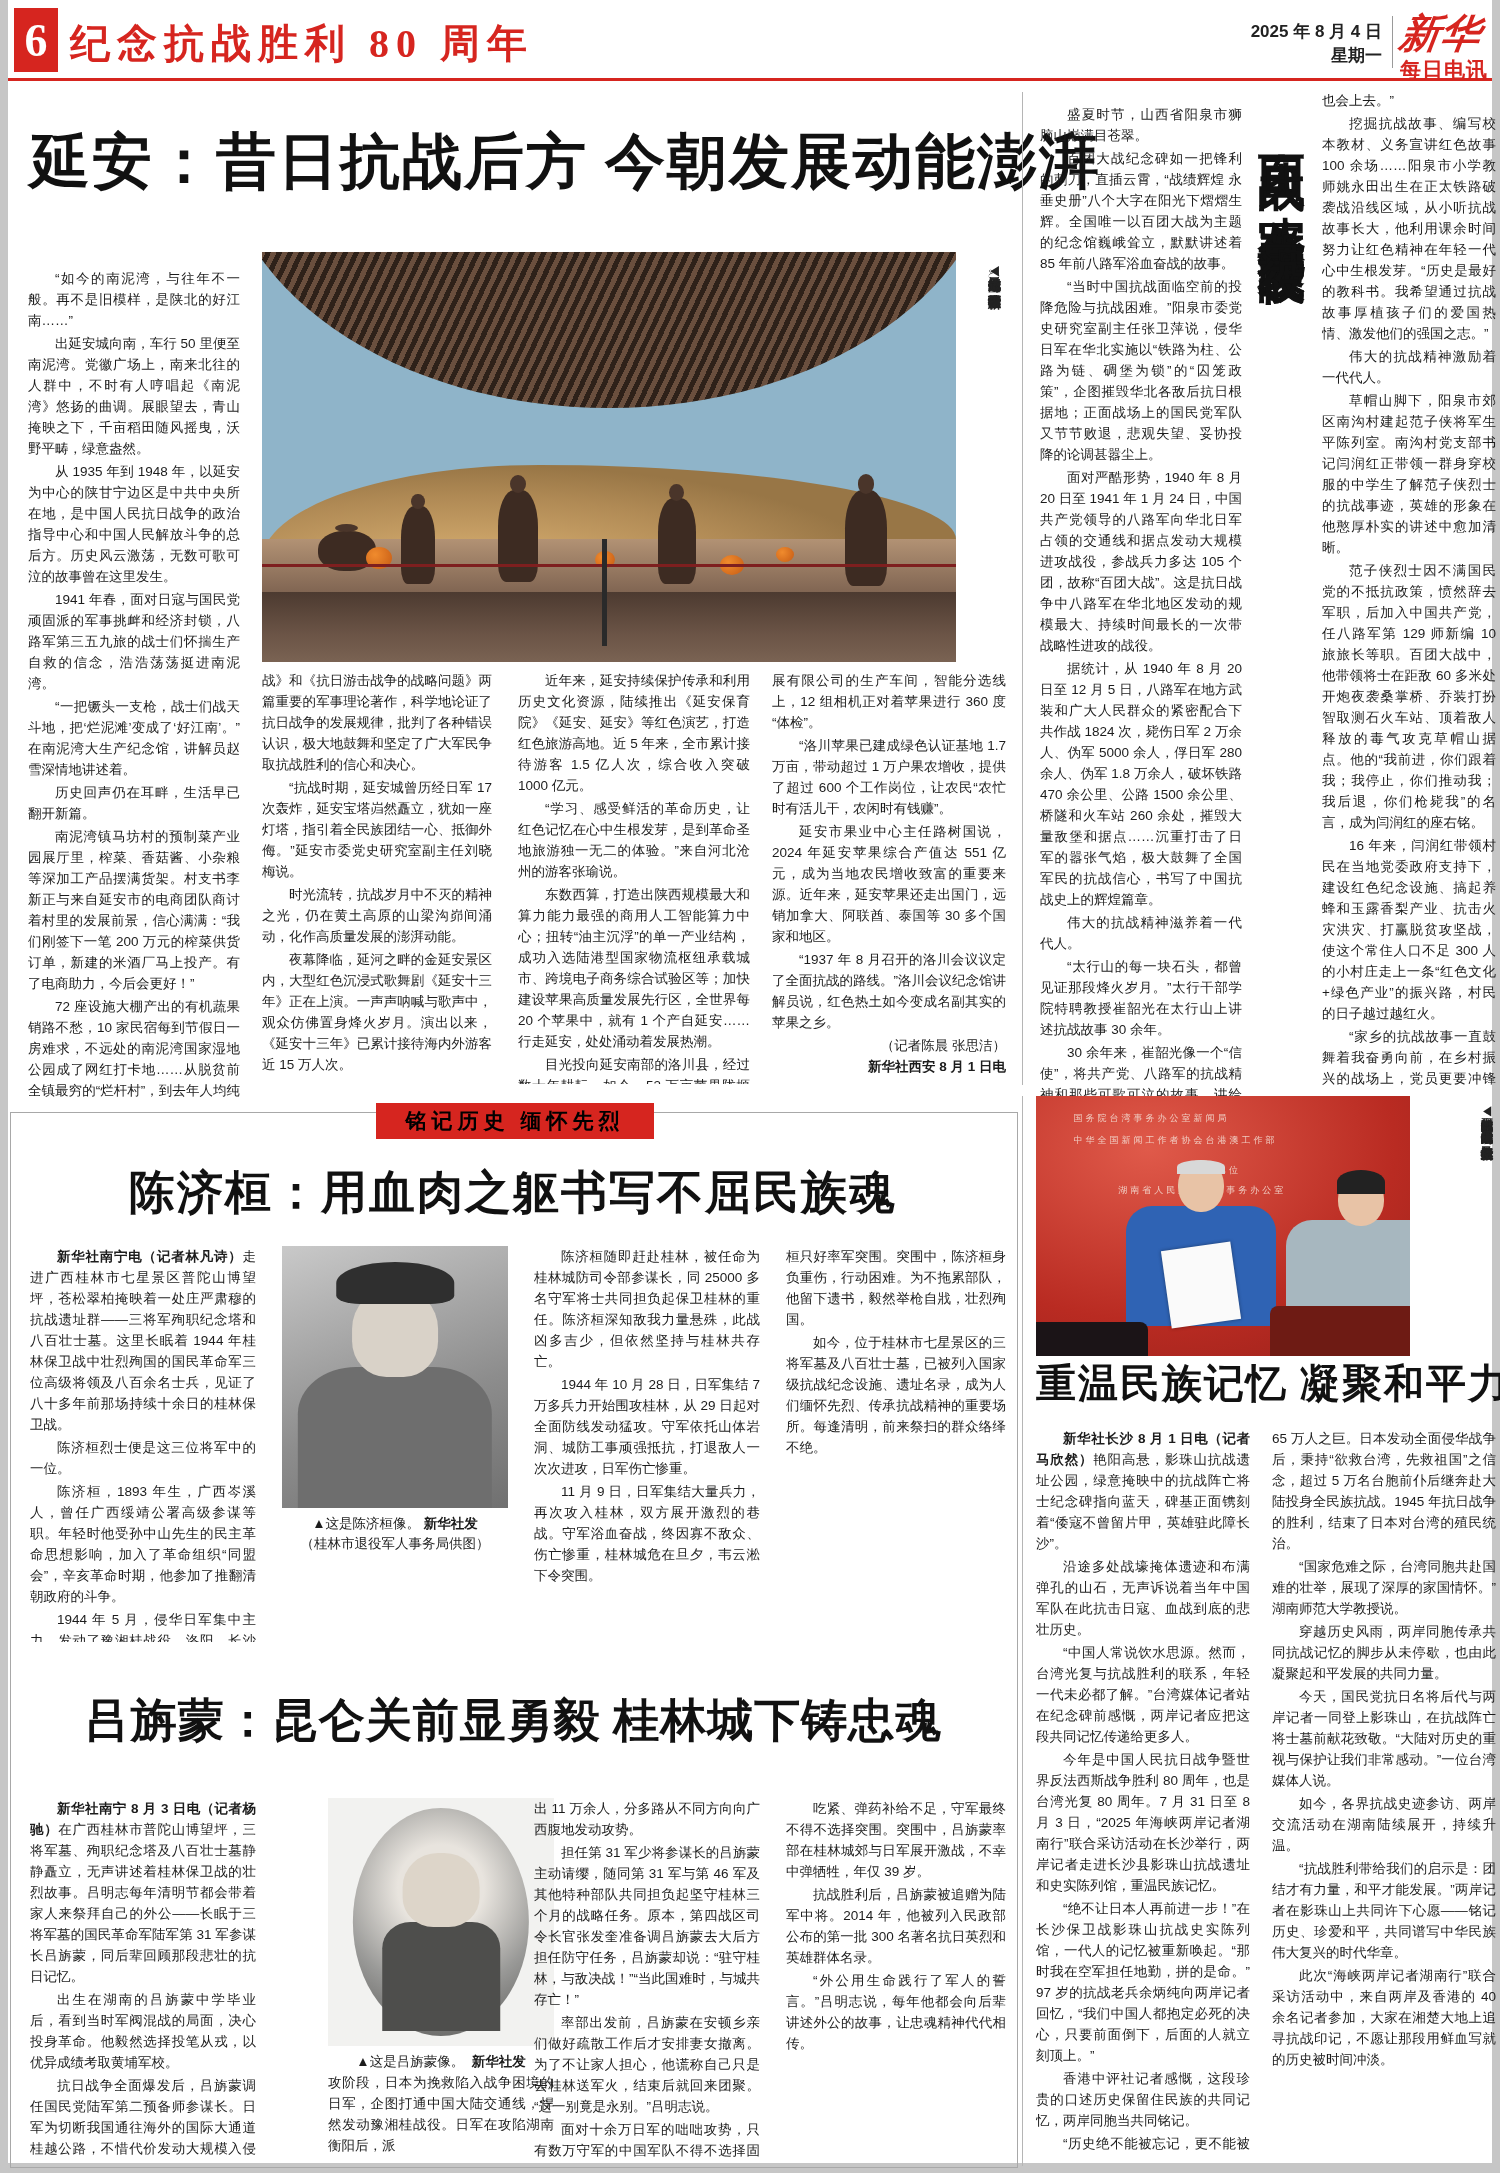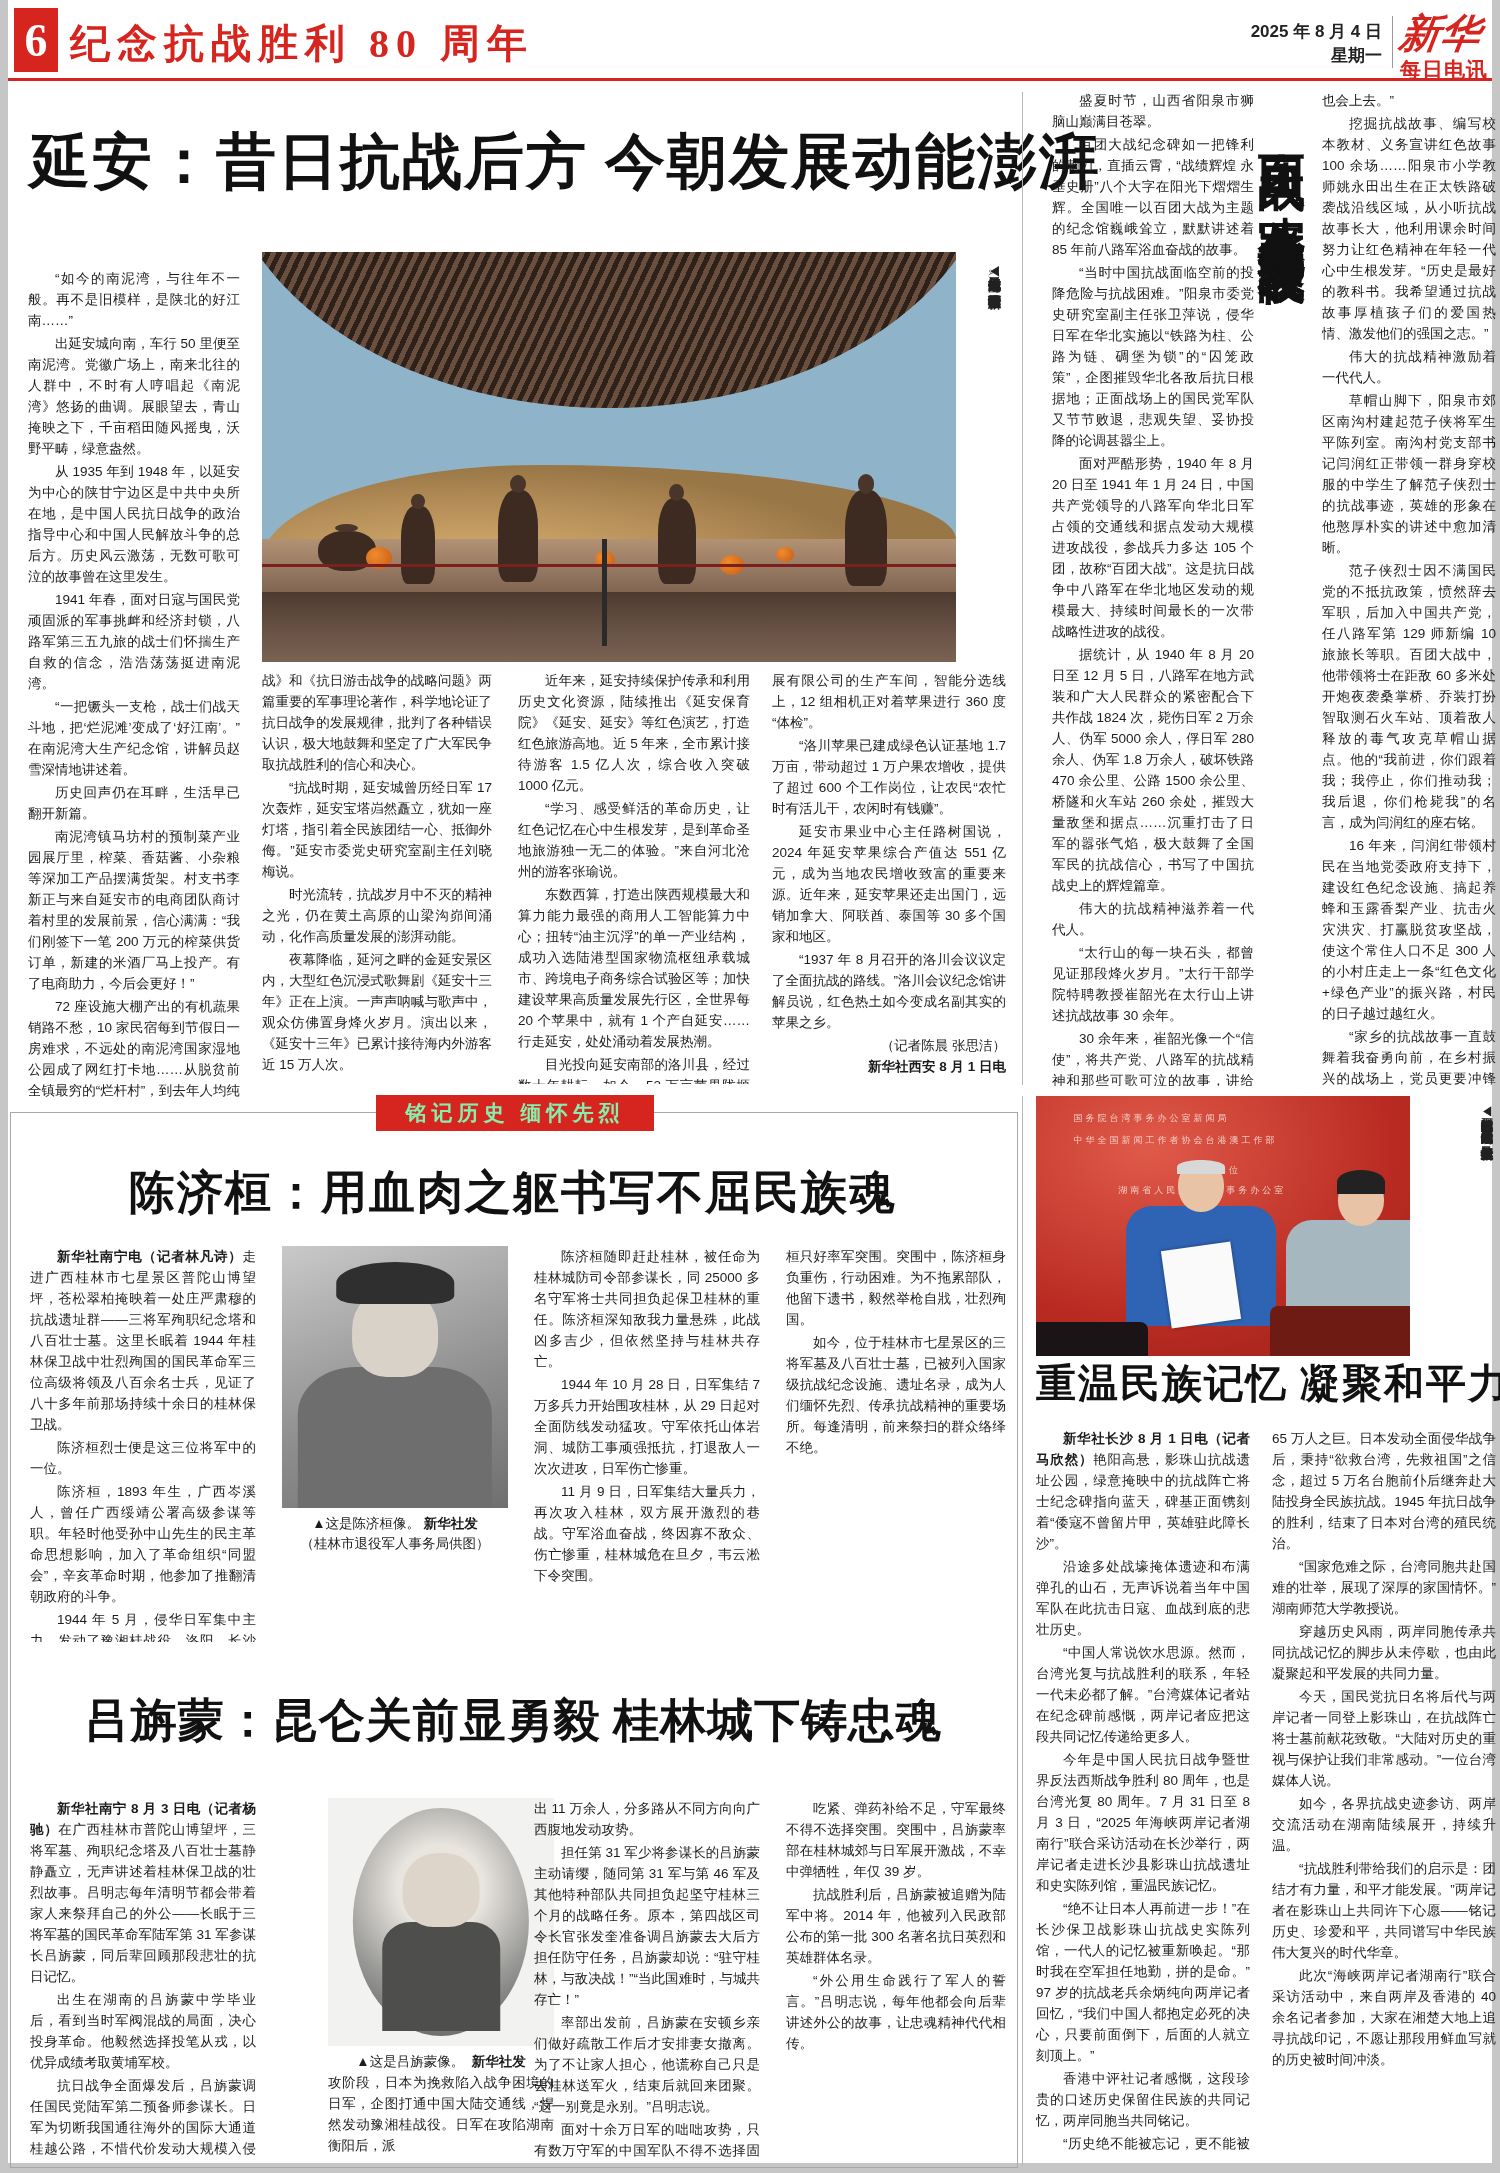--- a/index.html
+++ b/index.html
@@ -59,22 +59,22 @@
           background:#6e6e6e;border-radius:30% 30% 0 0;}
   .portrait.oval .bg{background:#f2f2f0;}
   .portrait.oval .vig{position:absolute;left:50%;top:50%;width:78%;height:92%;transform:translate(-50%,-50%);
           border-radius:50%;background:radial-gradient(circle at 50% 35%,#e8e4de 25%,#9a9a98 60%,#565654);}
   .portrait.oval .head{top:22%;width:34%;height:30%;background:#ddd5c9;}
   .portrait.oval .body{top:50%;width:52%;height:44%;background:#4e4e4c;border-radius:24% 24% 0 0;}
   .pcaption{font-size:13.5px;line-height:20px;text-align:center;margin-top:6px;}
   .pcaption .credit{font-weight:bold;}
   
   .midbox{position:absolute;border:1px solid #a8a8a8;}
-  .redbox{position:absolute;background:var(--red);color:#86efac;font-weight:bold;font-size:21px;
-          letter-spacing:5px;display:flex;align-items:center;justify-content:center;}
+  .redbox{position:absolute;background:var(--red);color:#000000;font-weight:bold;font-size:21px;
+          letter-spacing:5px;display:flex;align-items:center;justify-content:center;margin-top:8px;}
   
   .redphoto{position:absolute;overflow:hidden;background:radial-gradient(120% 120% at 30% 20%,#e05a4a,#b92b22 55%,#8f1d18);}
   .redphoto .ptext{position:absolute;left:10%;color:#f3d9cf;font-size:9px;letter-spacing:3px;white-space:nowrap;opacity:.9;}
   .man{position:absolute;}
   .man .head{position:absolute;left:50%;transform:translateX(-50%);top:0;width:46px;height:52px;border-radius:48%;background:#e8c3a6;}
   .man .hair{position:absolute;left:50%;transform:translateX(-50%);top:-4px;width:48px;height:24px;border-radius:50% 50% 0 0;background:#222;}
   .man .torso{position:absolute;left:50%;transform:translateX(-50%);top:46px;width:150px;height:120px;border-radius:26px 26px 0 0;}
   .man.elder .hair{background:#d8d8d8;height:14px;top:0;}
   .man.elder .torso{background:#2f63b4;}
   .man.other .torso{background:#a7b7bf;}
@@ -161,21 +161,21 @@
         <p class="para">“洛川苹果已建成绿色认证基地 1.7 万亩，带动超过 1 万户果农增收，提供了超过 600 个工作岗位，让农民“农忙时有活儿干，农闲时有钱赚”。</p>
         <p class="para">延安市果业中心主任路树国说，2024 年延安苹果综合产值达 551 亿元，成为当地农民增收致富的重要来源。近年来，延安苹果还走出国门，远销加拿大、阿联酋、泰国等 30 多个国家和地区。</p>
         <p class="para">“1937 年 8 月召开的洛川会议议定了全面抗战的路线。”洛川会议纪念馆讲解员说，红色热土如今变成名副其实的苹果之乡。</p>
       </div>
     <p class="signoff"><span>（记者陈晨  张思洁）</span><br>
        <span class="dl">新华社西安 8 月 1 日电</span></p>
   </div>
 
   <div class="vline" style="left:1022px;top:92px;height:993px;"></div>
 
-  <div class="col" style="left:1040px;top:90px;width:202px;height:996px;margin-left:12px;">
+  <div class="col" style="left:1040px;top:104px;width:202px;height:996px;">
     <div>
         <p class="para">盛夏时节，山西省阳泉市狮脑山巅满目苍翠。</p>
         <p class="para">百团大战纪念碑如一把锋利的刺刀，直插云霄，“战绩辉煌  永垂史册”八个大字在阳光下熠熠生辉。全国唯一以百团大战为主题的纪念馆巍峨耸立，默默讲述着 85 年前八路军浴血奋战的故事。</p>
         <p class="para">“当时中国抗战面临空前的投降危险与抗战困难。”阳泉市委党史研究室副主任张卫萍说，侵华日军在华北实施以“铁路为柱、公路为链、碉堡为锁”的“囚笼政策”，企图摧毁华北各敌后抗日根据地；正面战场上的国民党军队又节节败退，悲观失望、妥协投降的论调甚嚣尘上。</p>
         <p class="para">面对严酷形势，1940 年 8 月 20 日至 1941 年 1 月 24 日，中国共产党领导的八路军向华北日军占领的交通线和据点发动大规模进攻战役，参战兵力多达 105 个团，故称“百团大战”。这是抗日战争中八路军在华北地区发动的规模最大、持续时间最长的一次带战略性进攻的战役。</p>
         <p class="para">据统计，从 1940 年 8 月 20 日至 12 月 5 日，八路军在地方武装和广大人民群众的紧密配合下共作战 1824 次，毙伤日军 2 万余人、伪军 5000 余人，俘日军 280 余人、伪军 1.8 万余人，破坏铁路 470 余公里、公路 1500 余公里、桥隧和火车站 260 余处，摧毁大量敌堡和据点……沉重打击了日军的嚣张气焰，极大鼓舞了全国军民的抗战信心，书写了中国抗战史上的辉煌篇章。</p>
         <p class="para">伟大的抗战精神滋养着一代代人。</p>
         <p class="para">“太行山的每一块石头，都曾见证那段烽火岁月。”太行干部学院特聘教授崔韶光在太行山上讲述抗战故事 30 余年。</p>
         <p class="para">30 余年来，崔韶光像一个“信使”，将共产党、八路军的抗战精神和那些可歌可泣的故事，讲给一批批来自全国各地的学员。</p>
       </div>

